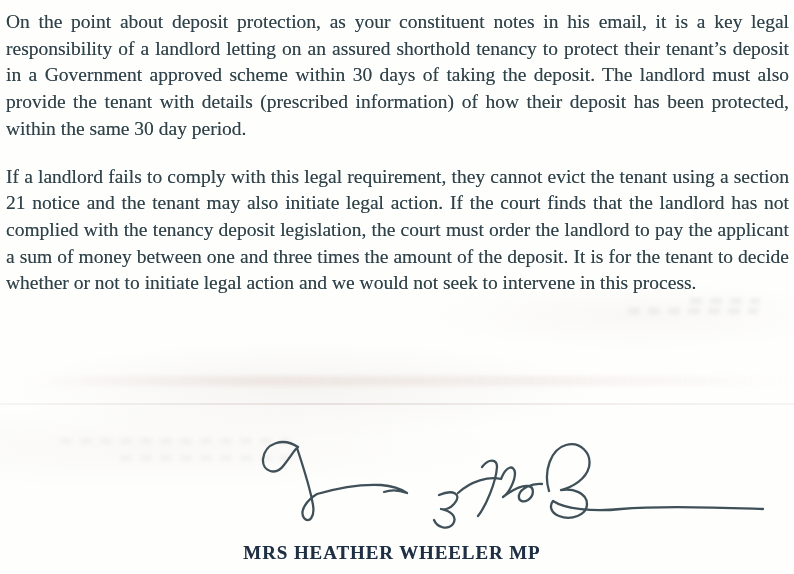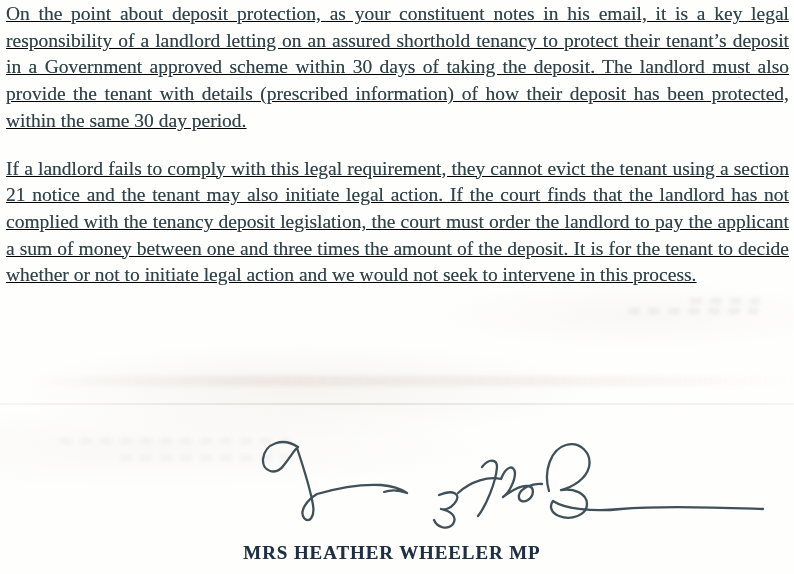--- a/index.html
+++ b/index.html
@@ -15,24 +15,23 @@
     overflow: hidden;
     background-color: #fefefd;
     background-image:
       radial-gradient(ellipse 420px 70px at 38% 68%, rgba(226,222,214,0.30), rgba(226,222,214,0) 70%),
       radial-gradient(ellipse 300px 50px at 80% 55%, rgba(230,225,218,0.22), rgba(230,225,218,0) 70%),
       radial-gradient(ellipse 500px 60px at 20% 78%, rgba(228,224,216,0.20), rgba(228,224,216,0) 70%);
     font-family: "Liberation Serif", "DejaVu Serif", serif;
   }
   .content {
     position: absolute;
-    top: 1px;
+    top: 9px;
     left: 6px;
     right: 5px;
-    text-decoration: underline;
   }
   .content p {
     margin: 0 0 21px 0;
     font-size: 19.5px;
     line-height: 26.7px;
     text-align: justify;
     color: #2f4249;
     text-shadow: 0 0 0.6px rgba(47,66,73,0.55);
   }
   .signature-block {

